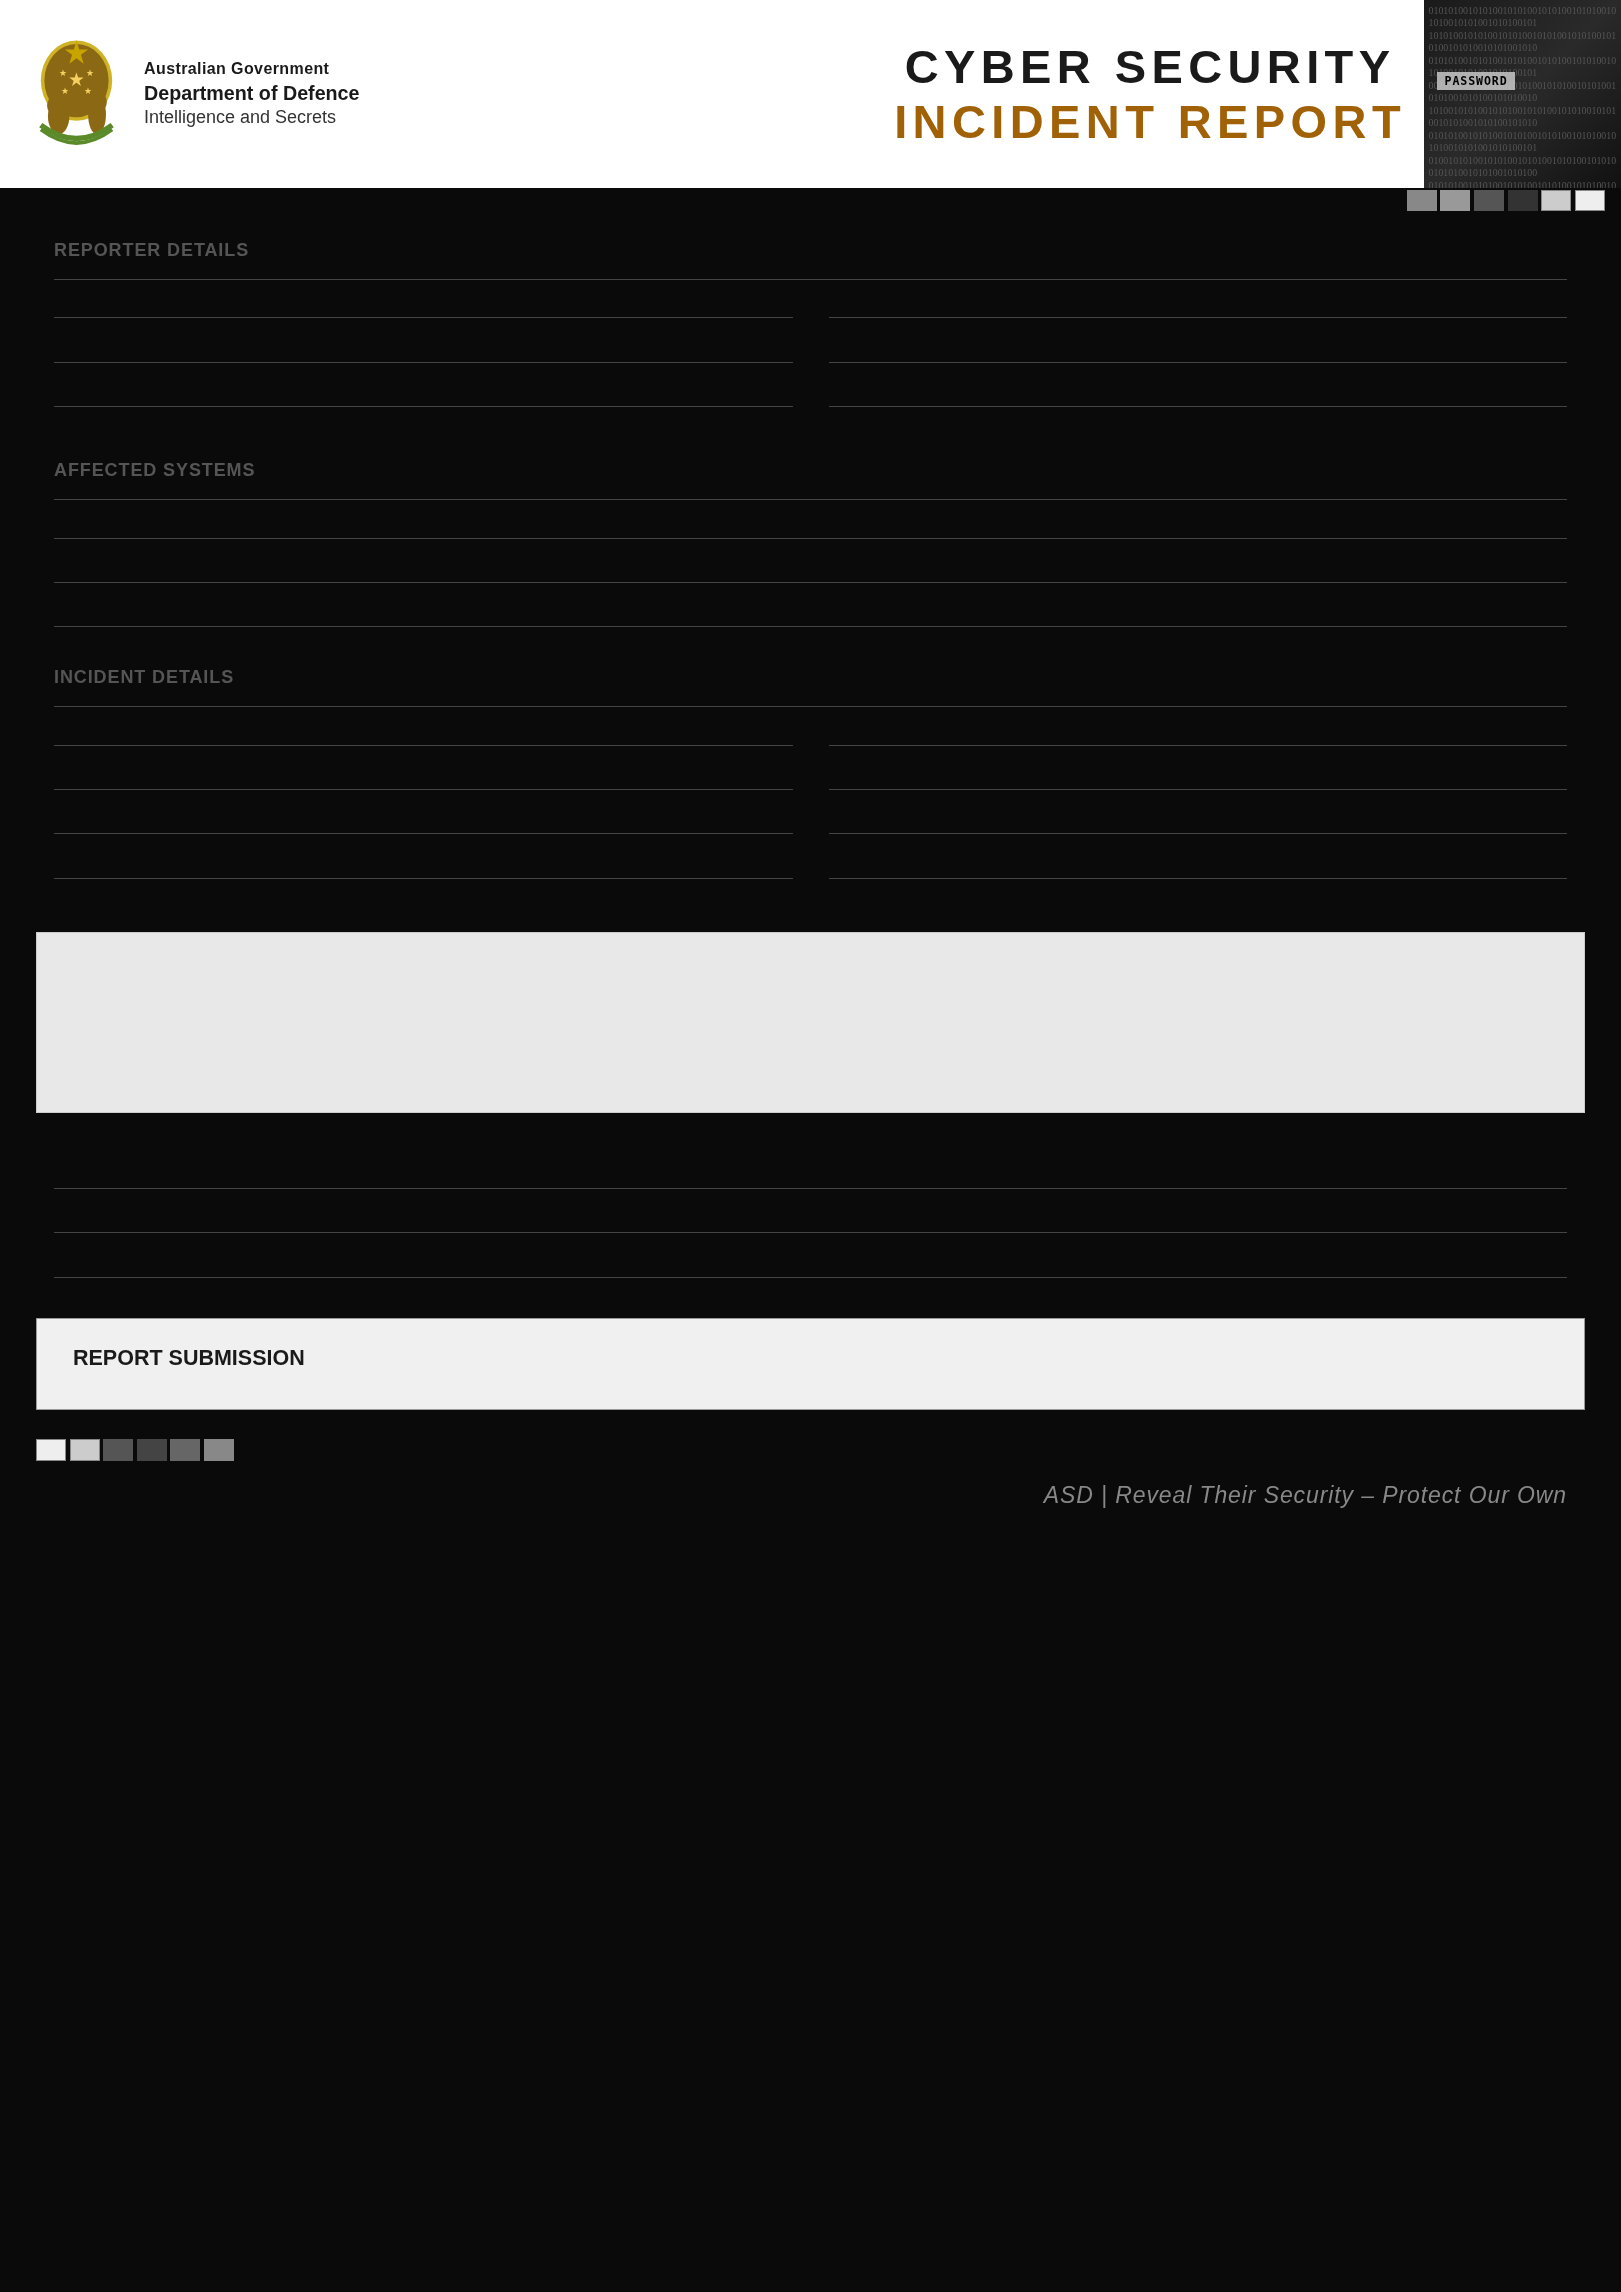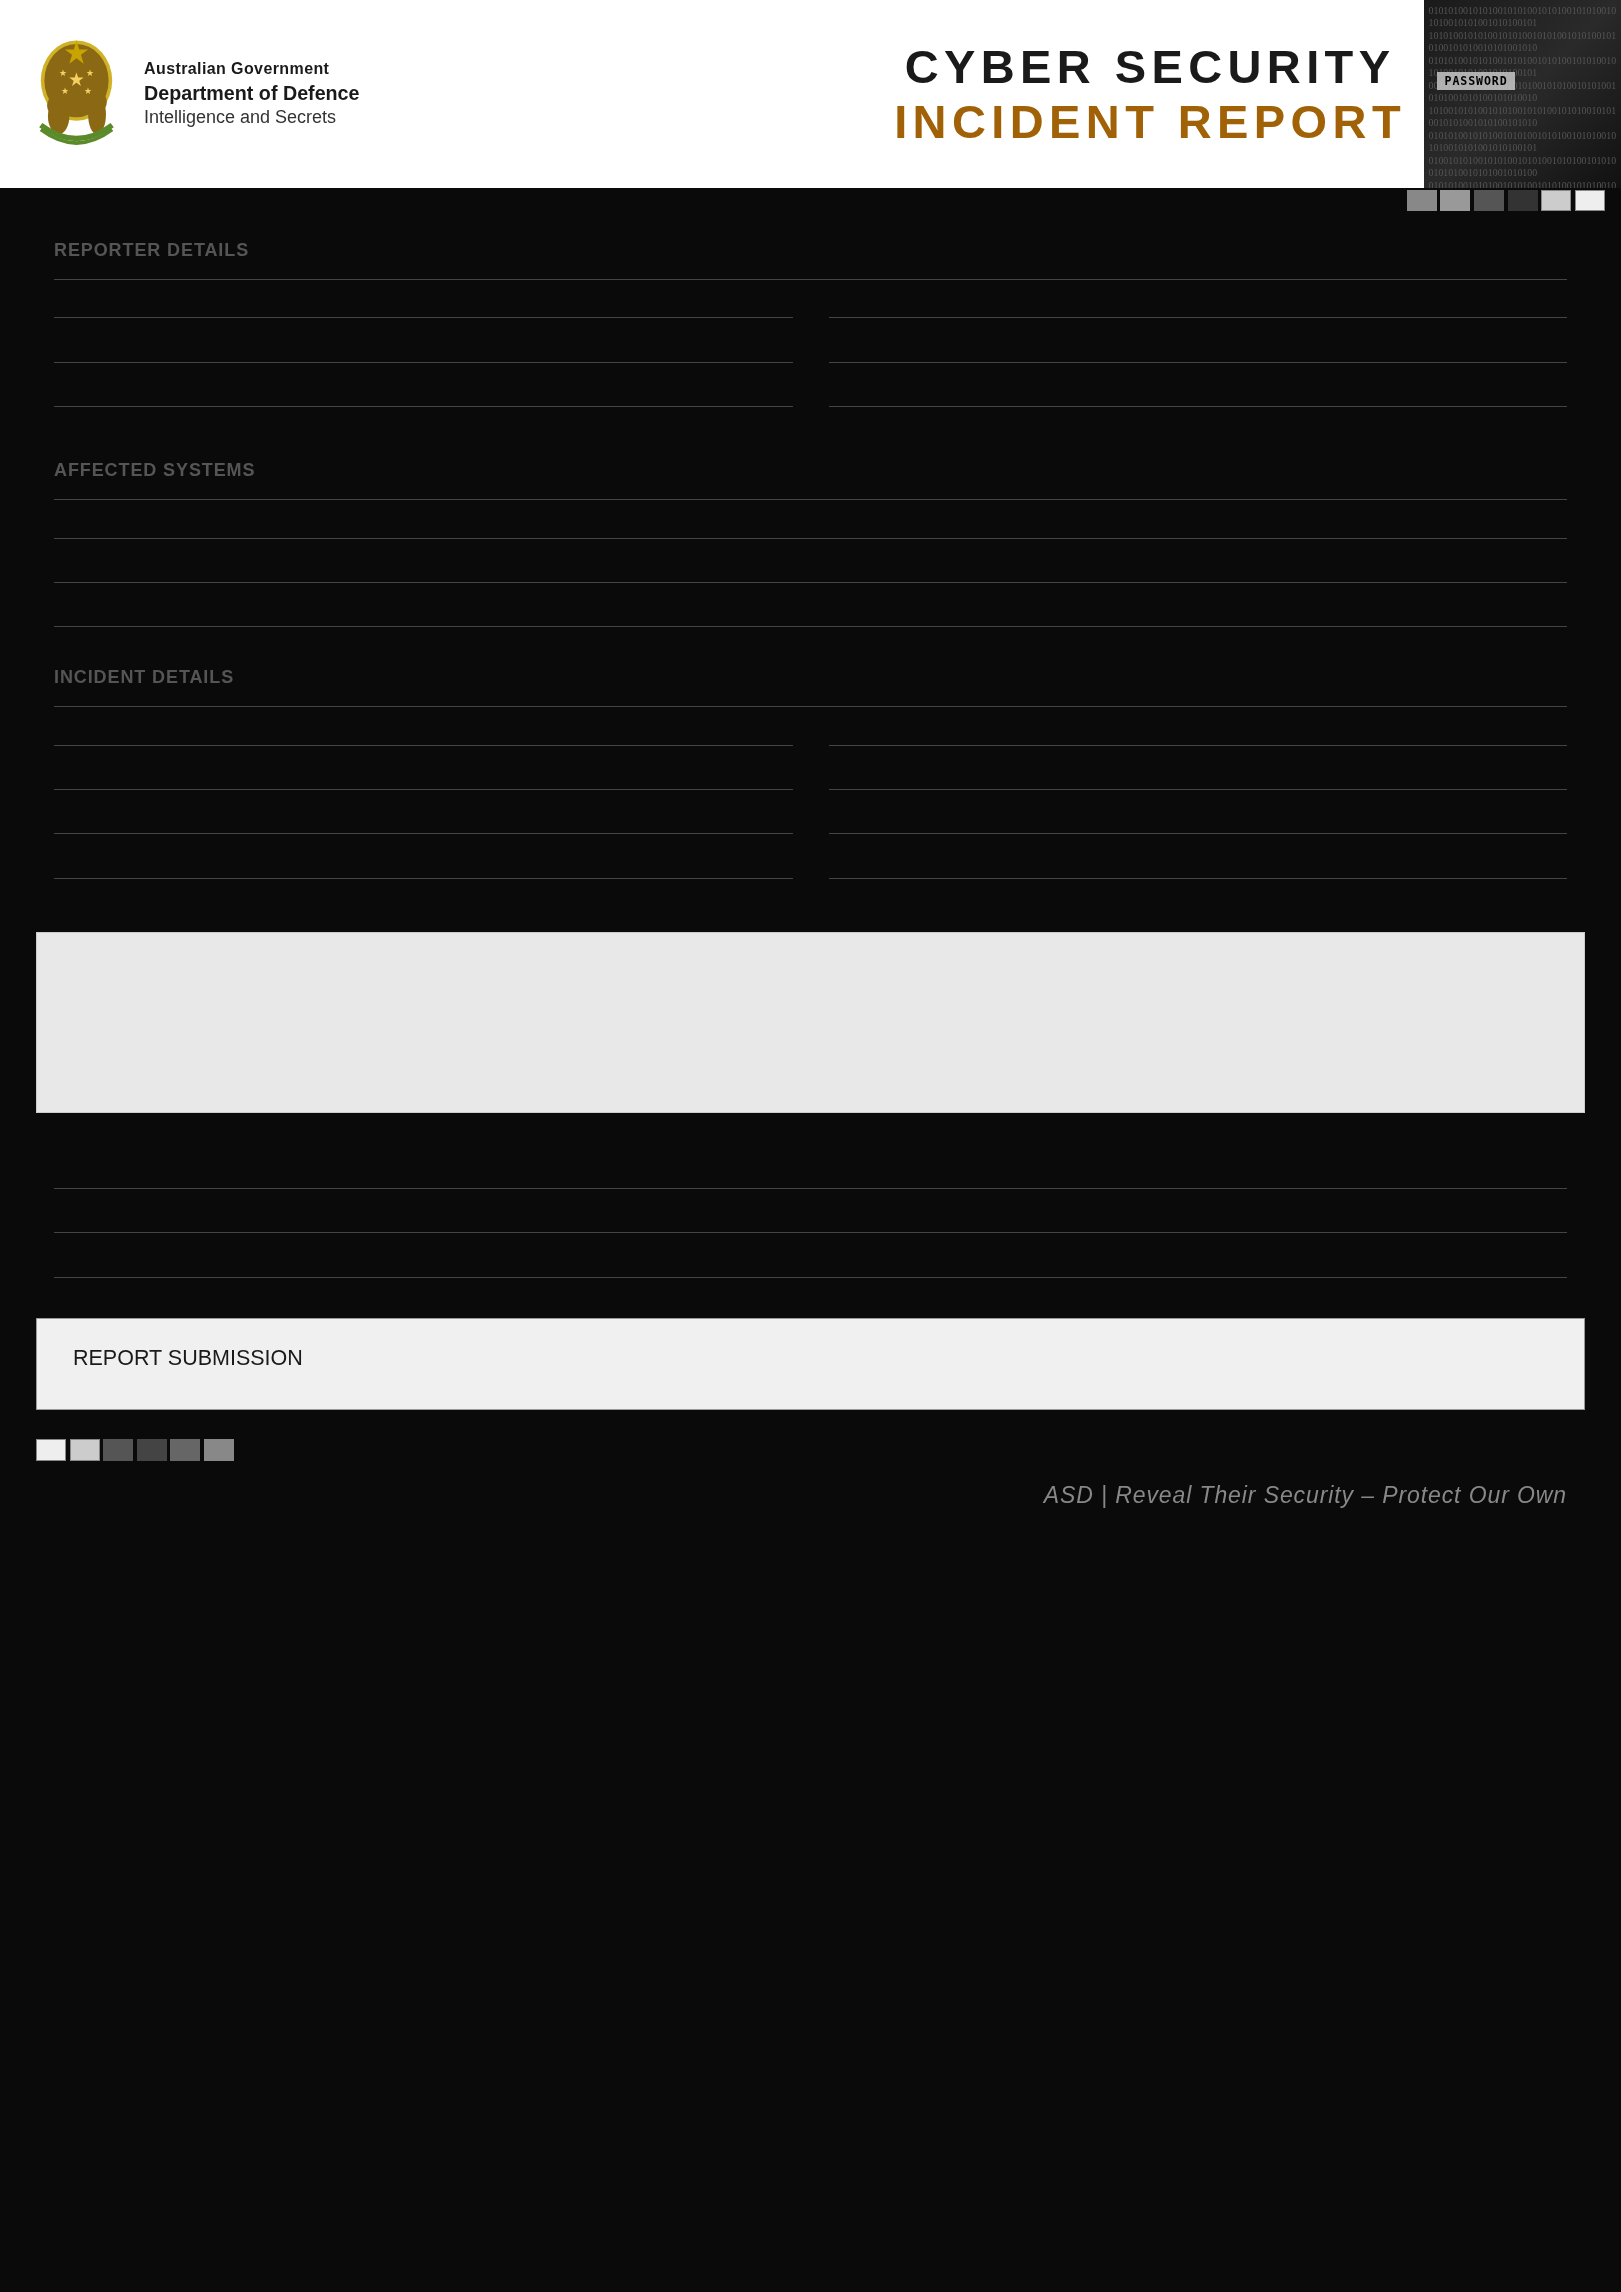--- a/index.html
+++ b/index.html
@@ -181,21 +181,21 @@
     
     .submission-box {
       background-color: #f0f0f0;
       border: 1.8px solid #999;
       margin: 36px 36px 27px 36px;
       padding: 27px 36px;
     }
 
     .submission-title {
       font-size: 21.5px;
-      font-weight: normal;
+      font-weight: bold;
       color: #1a1a1a;
       margin-bottom: 10.7px;
     }
 
     .submission-text {
       font-size: 16px;
       color: #1a1a1a;
       line-height: 1.8;
     }
 

